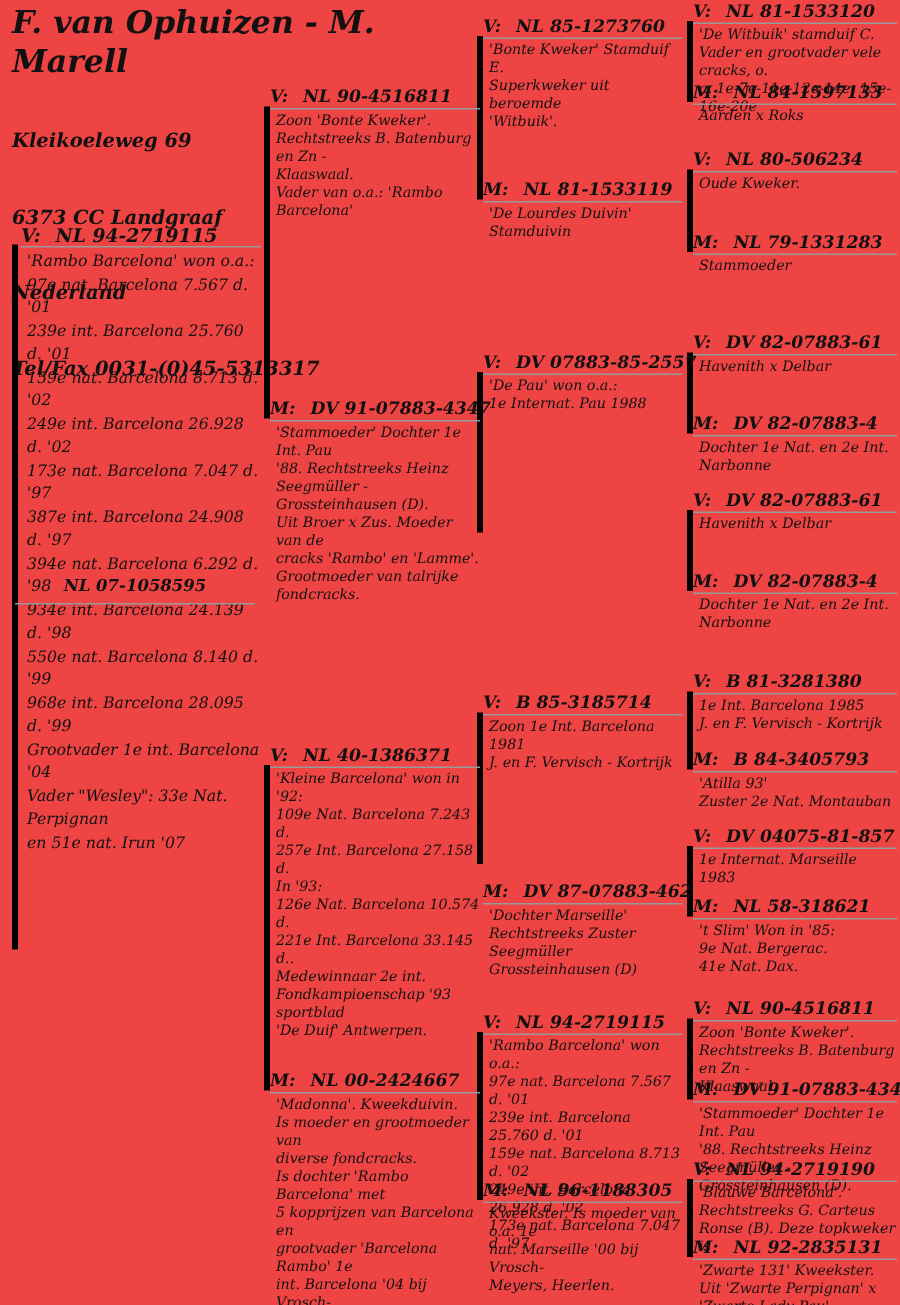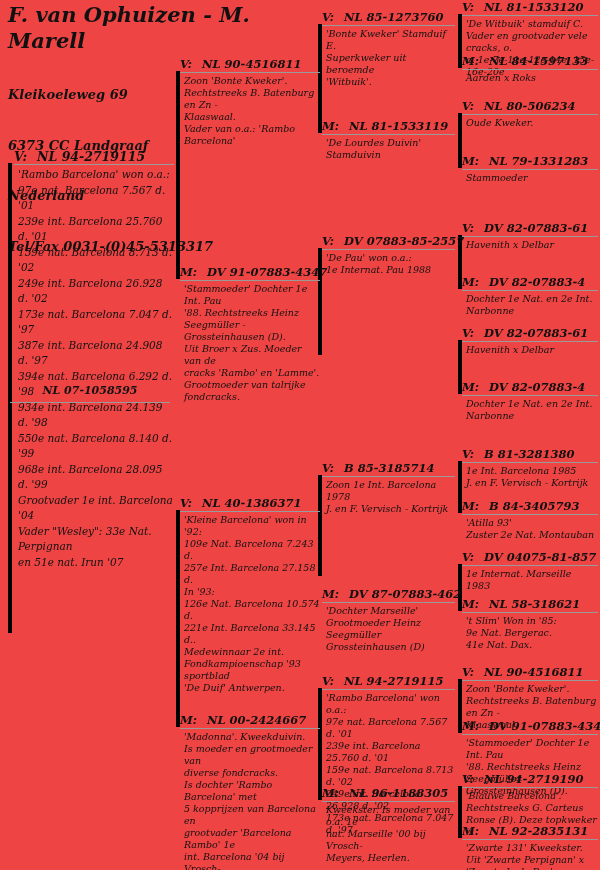--- a/index.html
+++ b/index.html
@@ -121,27 +121,27 @@
     <div class="node-desc">'De Lourdes Duivin'
 Stamduivin</div>
   </div>
   <div class="node" style="top:235px;left:322px;width:133px">
     <div class="node-header"><span class="tag">V:</span><span class="ring">DV 07883-85-2557</span></div>
     <div class="node-desc">'De Pau' won o.a.:
 1e Internat. Pau 1988</div>
   </div>
   <div class="node" style="top:462px;left:322px;width:133px">
     <div class="node-header"><span class="tag">V:</span><span class="ring">B 85-3185714</span></div>
-    <div class="node-desc">Zoon 1e Int. Barcelona 1978
+    <div class="node-desc">Zoon 1e Int. Barcelona 1981
 J. en F. Vervisch - Kortrijk</div>
   </div>
   <div class="node" style="top:588px;left:322px;width:133px">
     <div class="node-header"><span class="tag">M:</span><span class="ring">DV 87-07883-462</span></div>
     <div class="node-desc">'Dochter Marseille'
-Grootmoeder Heinz Seegmüller
+Rechtstreeks Zuster Seegmüller
 Grossteinhausen (D)</div>
   </div>
   <div class="node" style="top:675px;left:322px;width:133px">
     <div class="node-header"><span class="tag">V:</span><span class="ring">NL 94-2719115</span></div>
     <div class="node-desc">'Rambo Barcelona' won o.a.:
 97e nat. Barcelona 7.567 d. '01
 239e int. Barcelona  25.760 d. '01
 159e nat. Barcelona 8.713 d. '02
 249e int. Barcelona 26.928 d. '02
 173e nat. Barcelona 7.047 d. '97</div>

